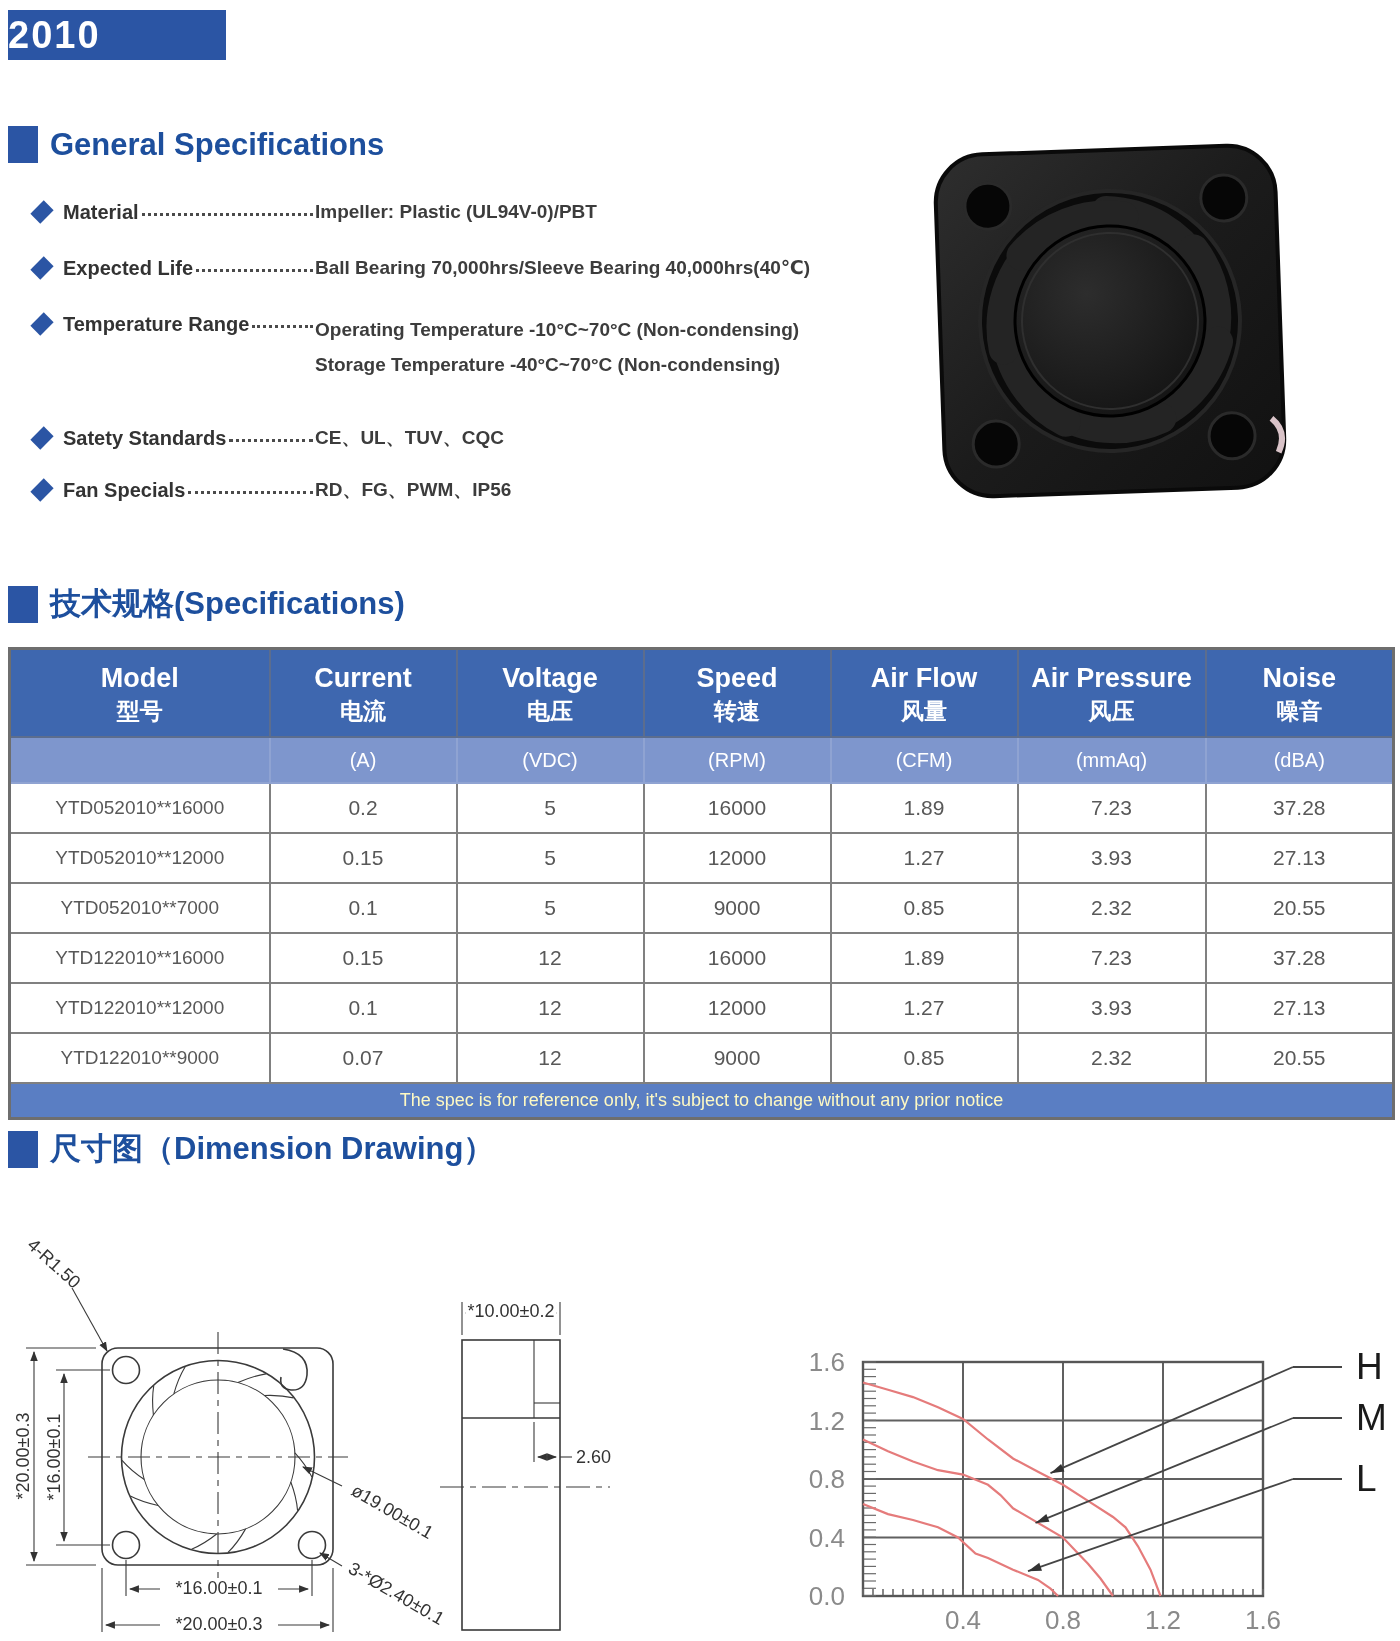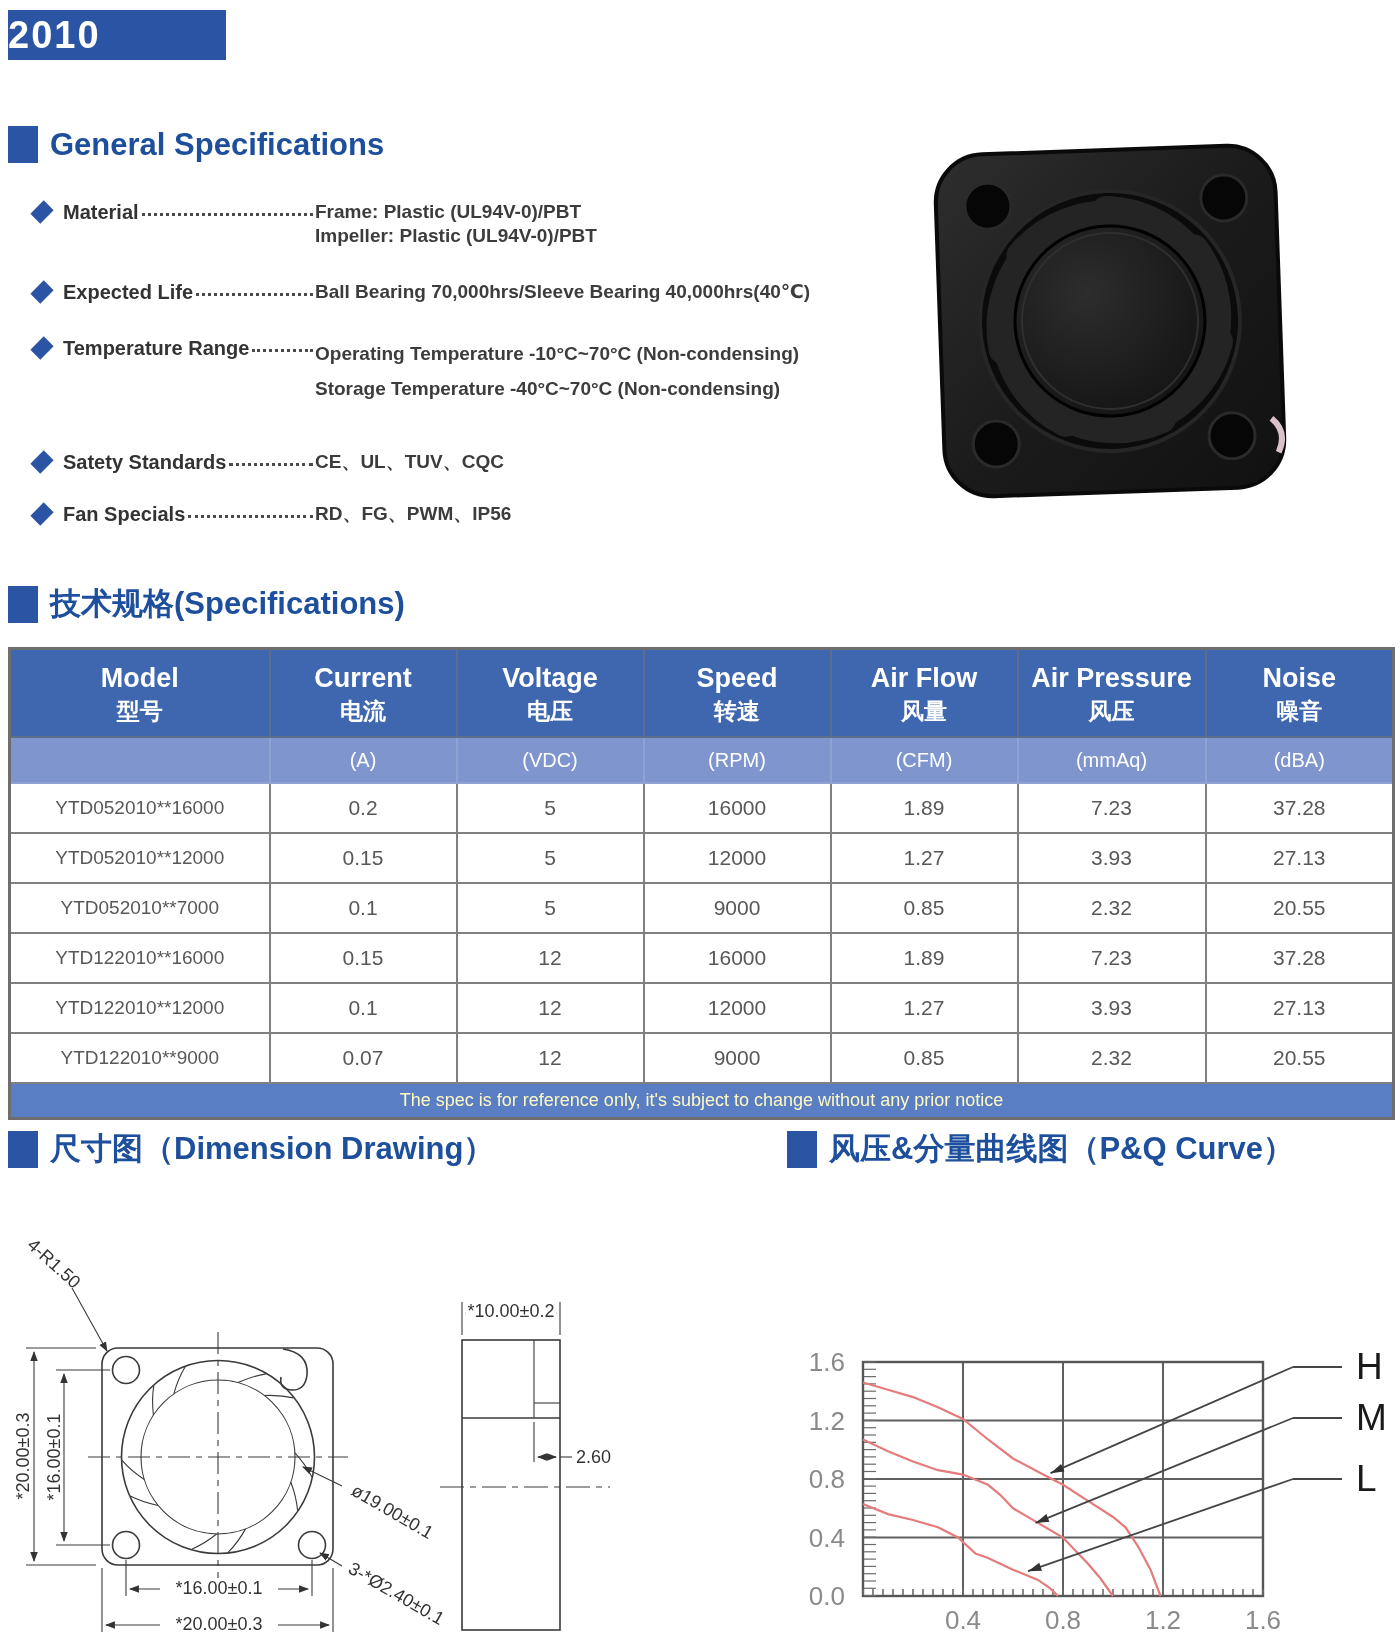--- a/index.html
+++ b/index.html
@@ -69,21 +69,20 @@
   </div>
 
   <div class="gs-list">
     <div class="spec-row">
       <div class="diamond"></div>
       <div class="spec-label-wrap">
         <span class="spec-label">Material</span>
         <span class="leader"></span>
       </div>
       <div class="spec-values">
-          <div>Frame: Plastic (UL94V-0)/PBT</div>
           <div>Impeller: Plastic (UL94V-0)/PBT</div>
         </div>
     </div>
 
     <div class="spec-row">
       <div class="diamond"></div>
       <div class="spec-label-wrap">
         <span class="spec-label">Expected Life</span>
         <span class="leader"></span>
       </div>
@@ -277,24 +276,20 @@
           <td colspan="7">The spec is for reference only, it's subject to change without any prior notice</td>
         </tr>
       </tbody>
   </table>
 
   <div class="sec-head" style="left:8px;top:1128px;">
     <div class="sec-square"></div>
     <div class="sec-title">尺寸图（Dimension Drawing）</div>
   </div>
 
-  <div class="sec-head" style="left:787px;top:1128px;">
-    <div class="sec-square"></div>
-    <div class="sec-title">风压&amp;分量曲线图（P&amp;Q Curve）</div>
-  </div>
 
   <svg class="dim-svg" width="760" height="441" viewBox="0 1200 760 441">
     <defs>
       <marker id="arr" viewBox="0 0 10 10" refX="9" refY="5" markerWidth="9" markerHeight="9" orient="auto-start-reverse">
         <path d="M 0 1.2 L 10 5 L 0 8.8 z" fill="#333"></path>
       </marker>
     </defs>
 
     <g>
       <rect x="102" y="1348" width="231" height="217" rx="16" class="cad"></rect>

